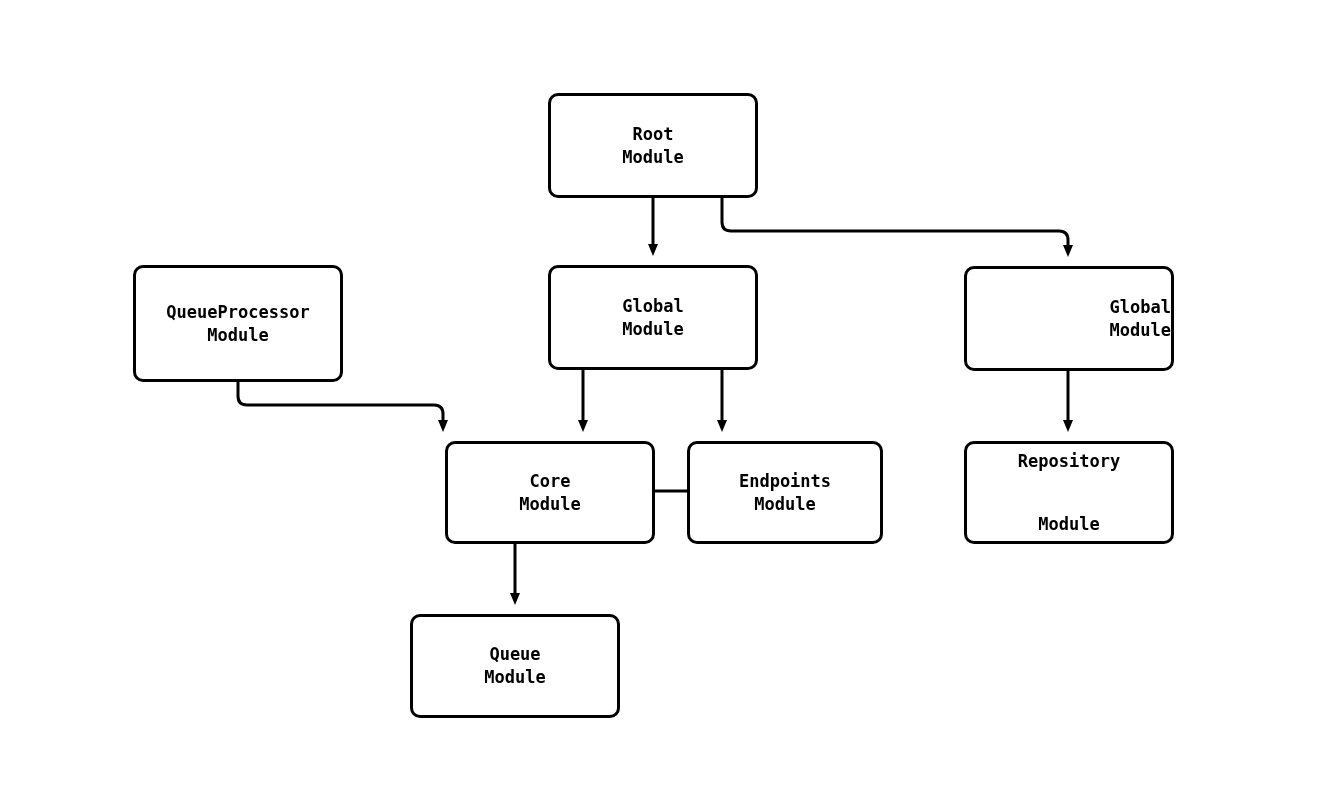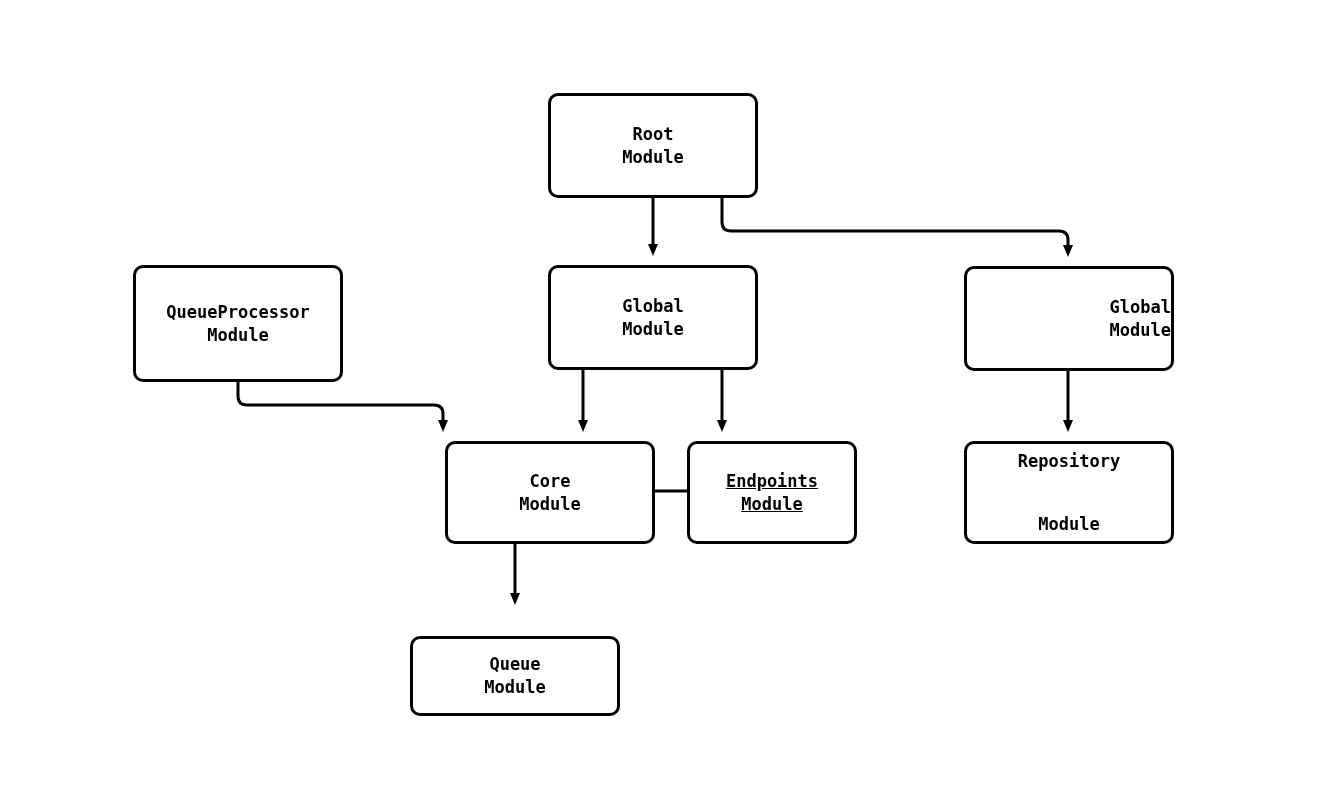--- a/index.html
+++ b/index.html
@@ -109,28 +109,28 @@
   <div class="node" style="left:964px; top:266px; width:210px; height:105px;align-items:flex-end;">
     <div class="node-line">Global</div>
     <div class="node-line">Module</div>
   </div>
 
   <div class="node" style="left:410px; top:441px; width:210px; height:103px;margin-left:35px;">
     <div class="node-line">Core</div>
     <div class="node-line">Module</div>
   </div>
 
-  <div class="node" style="left:687px; top:441px; width:170px; height:103px;text-decoration:underline;">
+  <div class="node" style="left:687px; top:441px; width:196px; height:103px;">
     <div class="node-line">Endpoints</div>
     <div class="node-line">Module</div>
   </div>
 
   <div class="node" style="left:964px; top:441px; width:210px; height:103px;gap:40px;">
     <div class="node-line">Repository</div>
     <div class="node-line">Module</div>
   </div>
 
-  <div class="node" style="left:410px; top:636px; width:210px; height:80px;">
+  <div class="node" style="left:410px; top:614px; width:210px; height:104px;">
     <div class="node-line">Queue</div>
     <div class="node-line">Module</div>
   </div>
 
 </div>
 
 </body></html>

